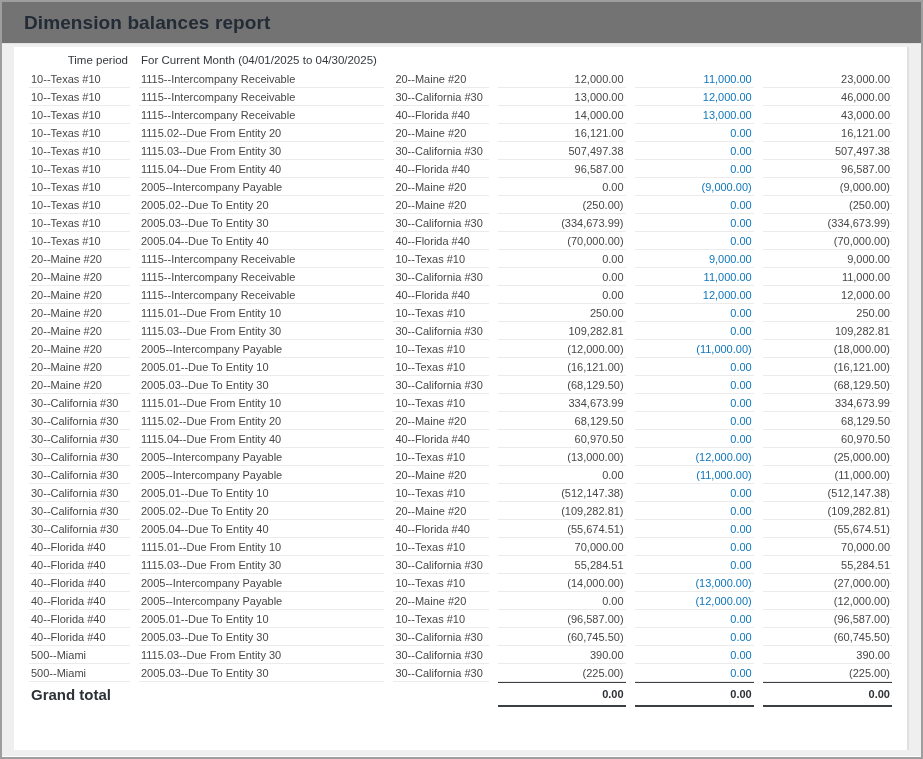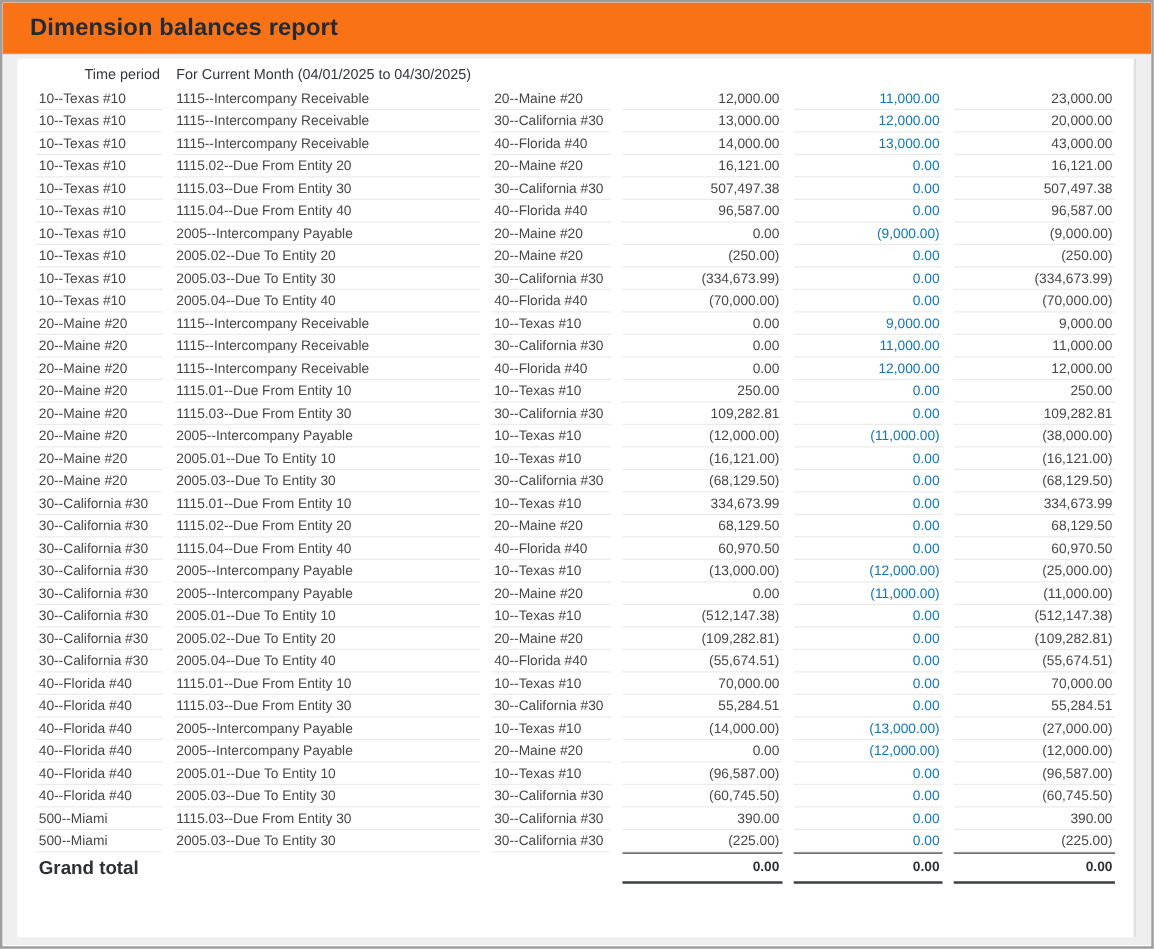--- a/index.html
+++ b/index.html
@@ -5,21 +5,21 @@
   * { box-sizing: border-box; margin: 0; padding: 0; }
   html, body { width: 923px; height: 759px; }
   body {
     font-family: "Liberation Sans", sans-serif;
     border: 2px solid #9e9e9e;
     background: #ffffff;
     overflow: hidden;
   }
   .title-bar {
     height: 42px;
-    background: #f97316;
+    background: #737373;
     border-bottom: 1px solid #e2e2e2;
     display: flex;
     align-items: center;
     padding-left: 22px;
   }
   .title-bar h1 {
     font-size: 19px;
     font-weight: bold;
     color: #222b36;
     letter-spacing: 0.1px;
@@ -133,21 +133,21 @@
             <td class="num">12,000.00</td>
             <td class="num blue">11,000.00</td>
             <td class="num">23,000.00</td>
           </tr>
           <tr>
             <td>10--Texas #10</td>
             <td>1115--Intercompany Receivable</td>
             <td>30--California #30</td>
             <td class="num">13,000.00</td>
             <td class="num blue">12,000.00</td>
-            <td class="num">20,000.00</td>
+            <td class="num">46,000.00</td>
           </tr>
           <tr>
             <td>10--Texas #10</td>
             <td>1115--Intercompany Receivable</td>
             <td>40--Florida #40</td>
             <td class="num">14,000.00</td>
             <td class="num blue">13,000.00</td>
             <td class="num">43,000.00</td>
           </tr>
           <tr>
@@ -245,21 +245,21 @@
             <td class="num">109,282.81</td>
             <td class="num blue">0.00</td>
             <td class="num">109,282.81</td>
           </tr>
           <tr>
             <td>20--Maine #20</td>
             <td>2005--Intercompany Payable</td>
             <td>10--Texas #10</td>
             <td class="num">(12,000.00)</td>
             <td class="num blue">(11,000.00)</td>
-            <td class="num">(38,000.00)</td>
+            <td class="num">(18,000.00)</td>
           </tr>
           <tr>
             <td>20--Maine #20</td>
             <td>2005.01--Due To Entity 10</td>
             <td>10--Texas #10</td>
             <td class="num">(16,121.00)</td>
             <td class="num blue">0.00</td>
             <td class="num">(16,121.00)</td>
           </tr>
           <tr>

